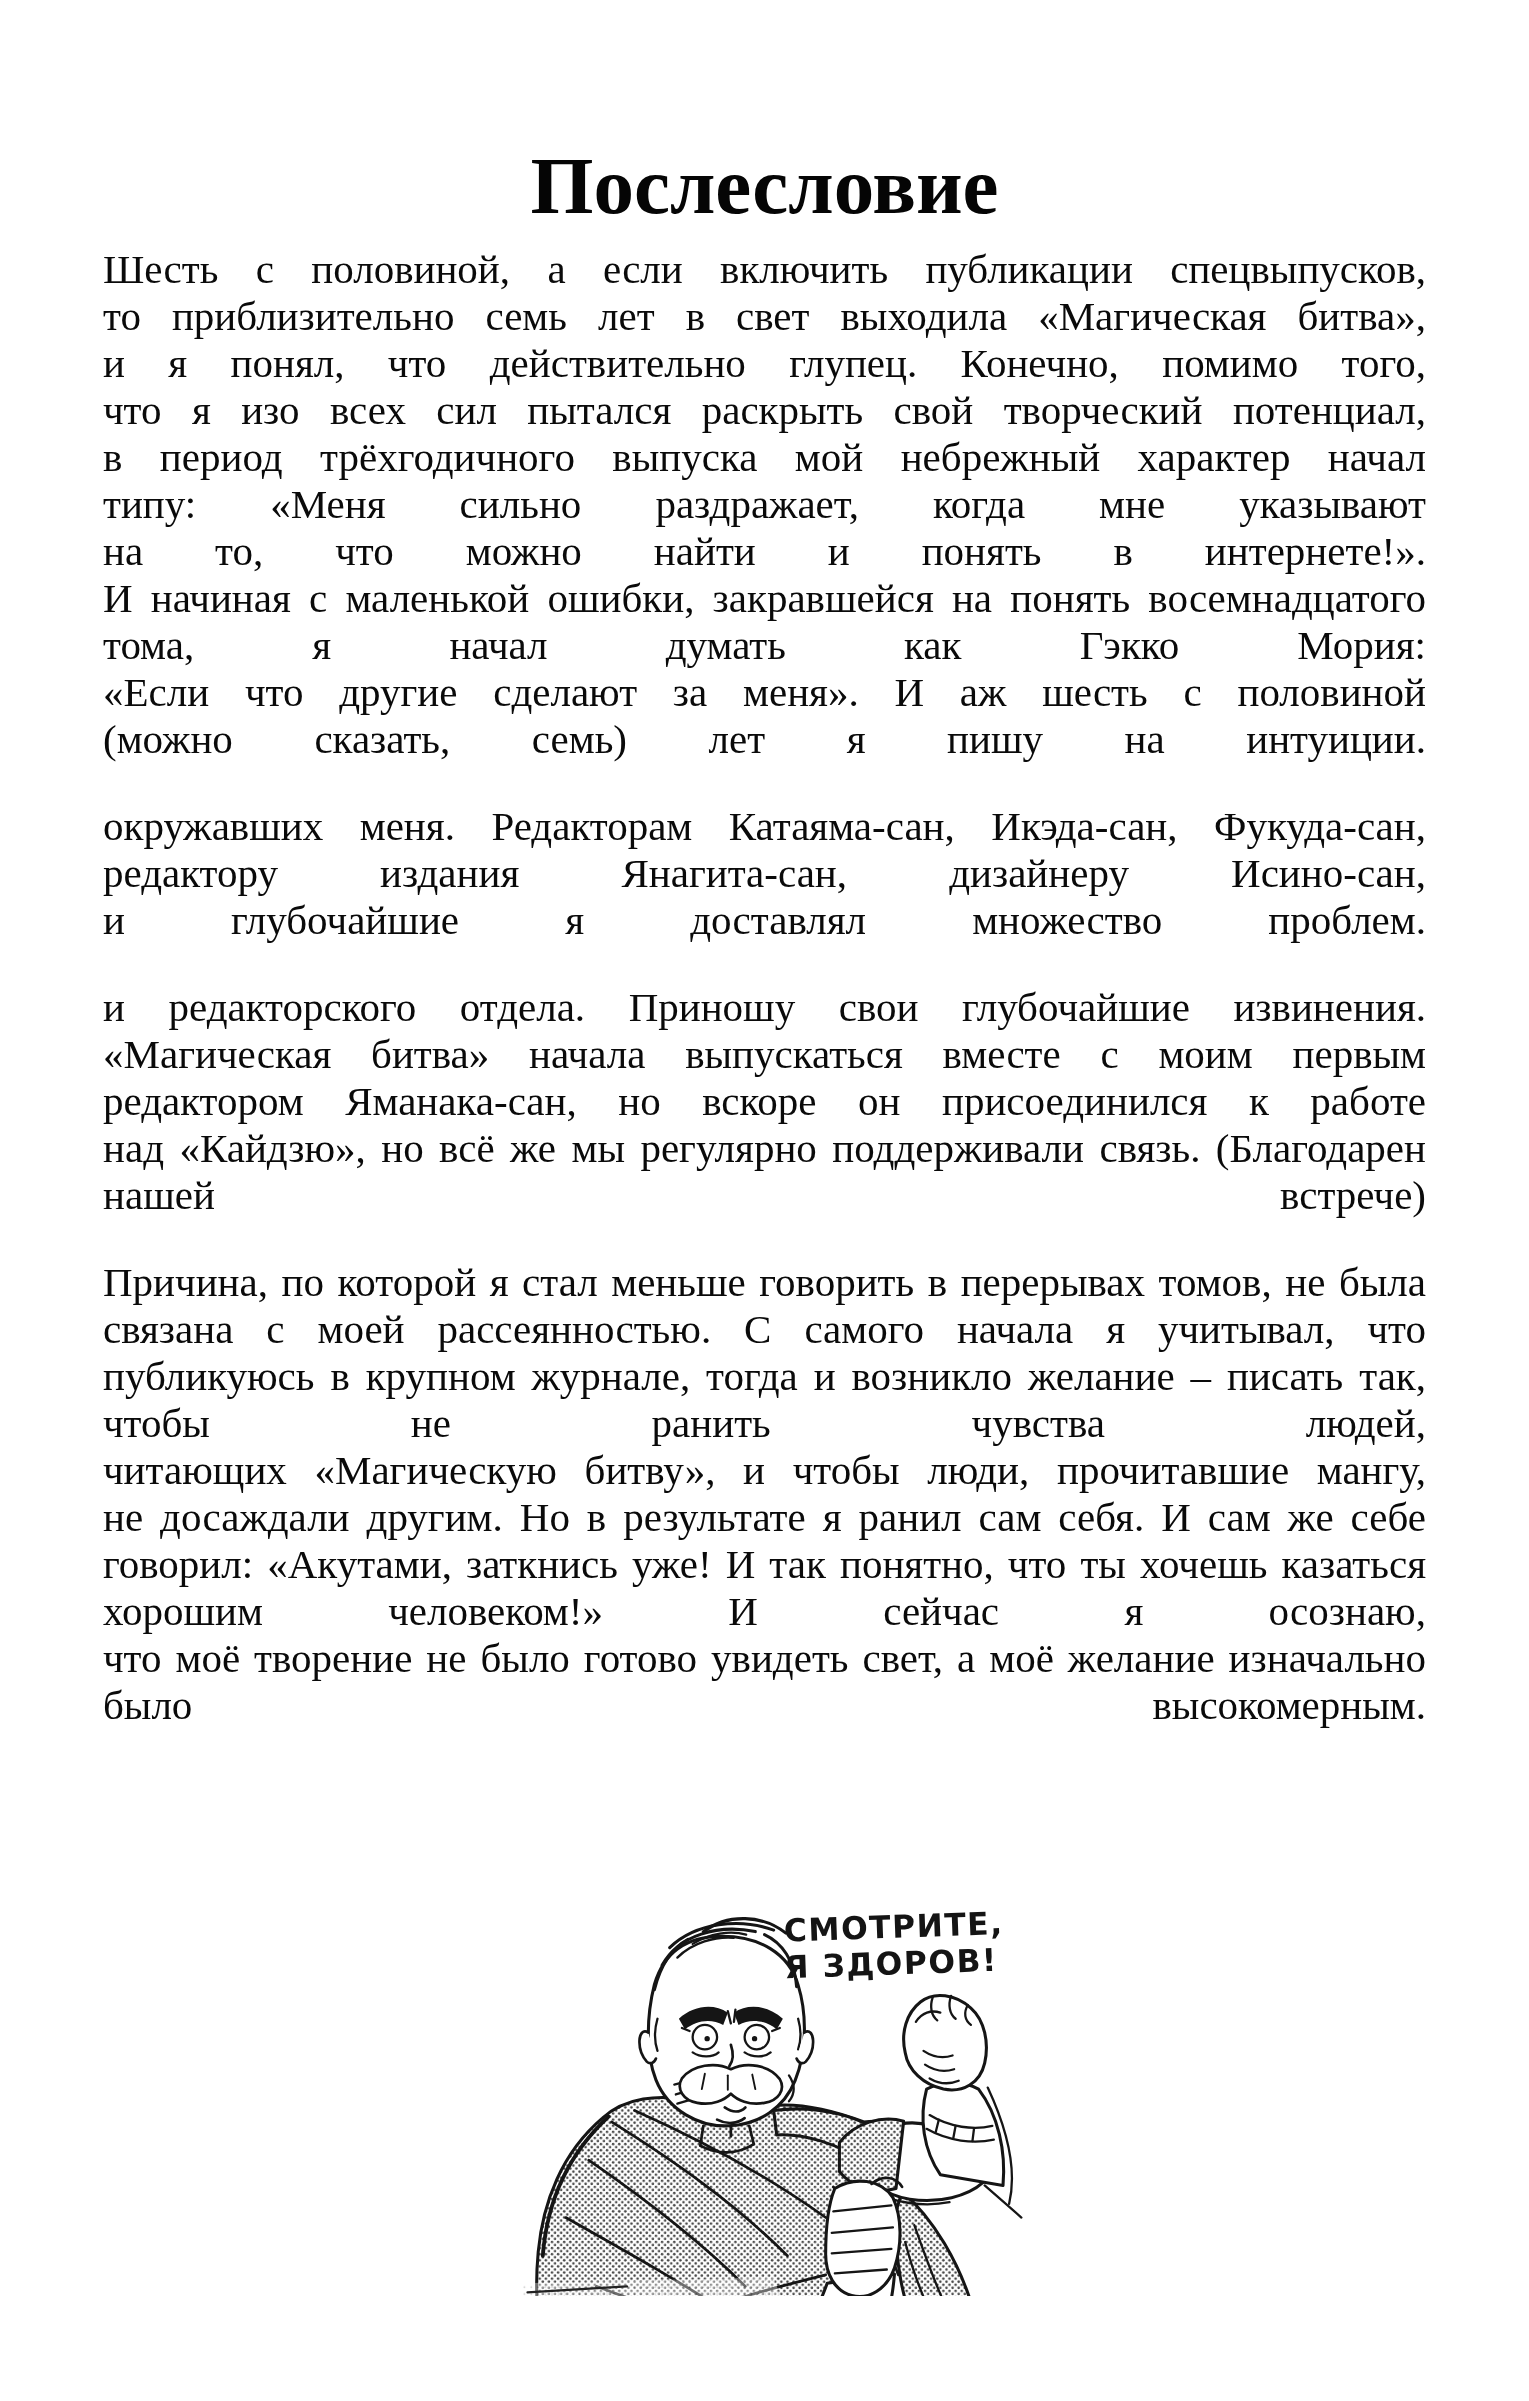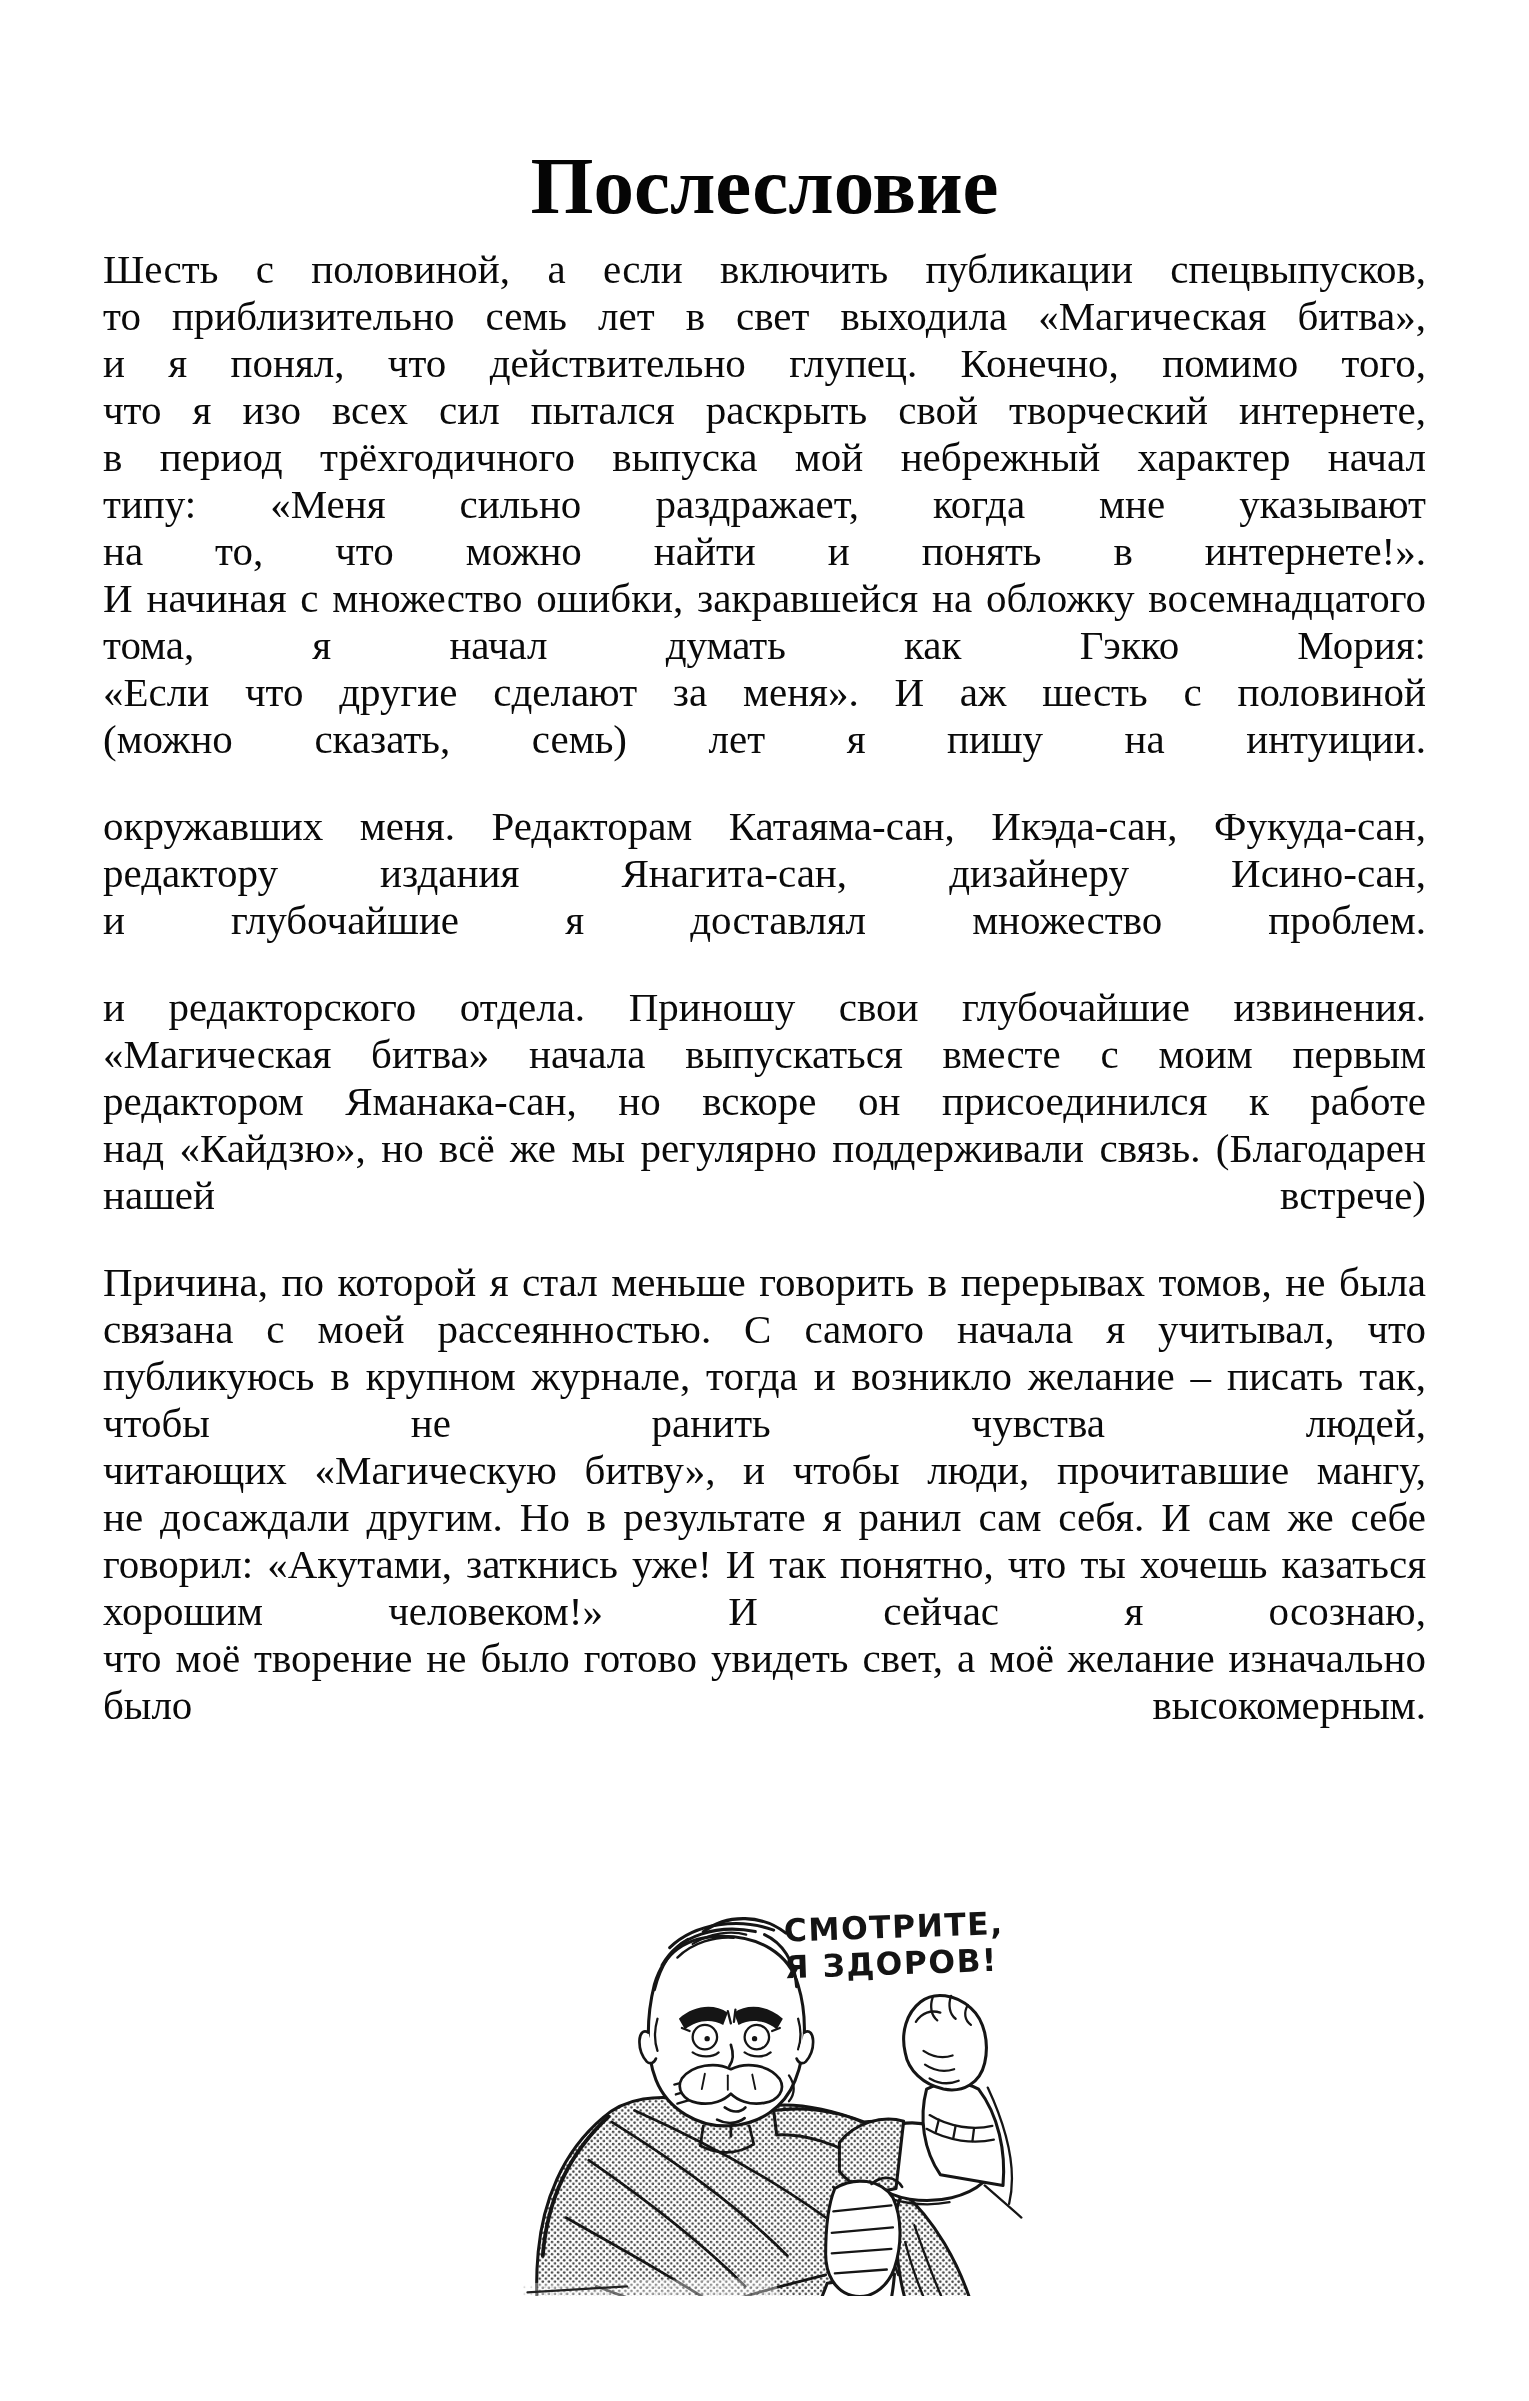--- a/index.html
+++ b/index.html
@@ -62,25 +62,25 @@
 <div class="page">
 
   <h1 class="title">Послесловие</h1>
 
   <section class="textblock">
 
     <div class="para">
       <div class="line">Шесть с половиной, а если включить публикации спецвыпусков,</div>
       <div class="line">то приблизительно семь лет в свет выходила «Магическая битва»,</div>
       <div class="line">и я понял, что действительно глупец. Конечно, помимо того,</div>
-      <div class="line">что я изо всех сил пытался раскрыть свой творческий интернете,</div>
+      <div class="line">что я изо всех сил пытался раскрыть свой творческий потенциал,</div>
       <div class="line">в период трёхгодичного выпуска мой небрежный характер начал</div>
       <div class="line">типу: «Меня сильно раздражает, когда мне указывают</div>
       <div class="line">на то, что можно найти и понять в интернете!».</div>
-      <div class="line">И начиная с множество ошибки, закравшейся на обложку восемнадцатого</div>
+      <div class="line">И начиная с маленькой ошибки, закравшейся на понять восемнадцатого</div>
       <div class="line">тома, я начал думать как Гэкко Мория:</div>
       <div class="line">«Если что другие сделают за меня». И аж шесть с половиной</div>
       <div class="line">(можно сказать, семь) лет я пишу на интуиции.</div>
     </div>
 
     <div class="para">
       <div class="line">окружавших меня. Редакторам Катаяма-сан, Икэда-сан, Фукуда-сан,</div>
       <div class="line">редактору издания Янагита-сан, дизайнеру Исино-сан,</div>
       <div class="line">и глубочайшие я доставлял множество проблем.</div>
     </div>

